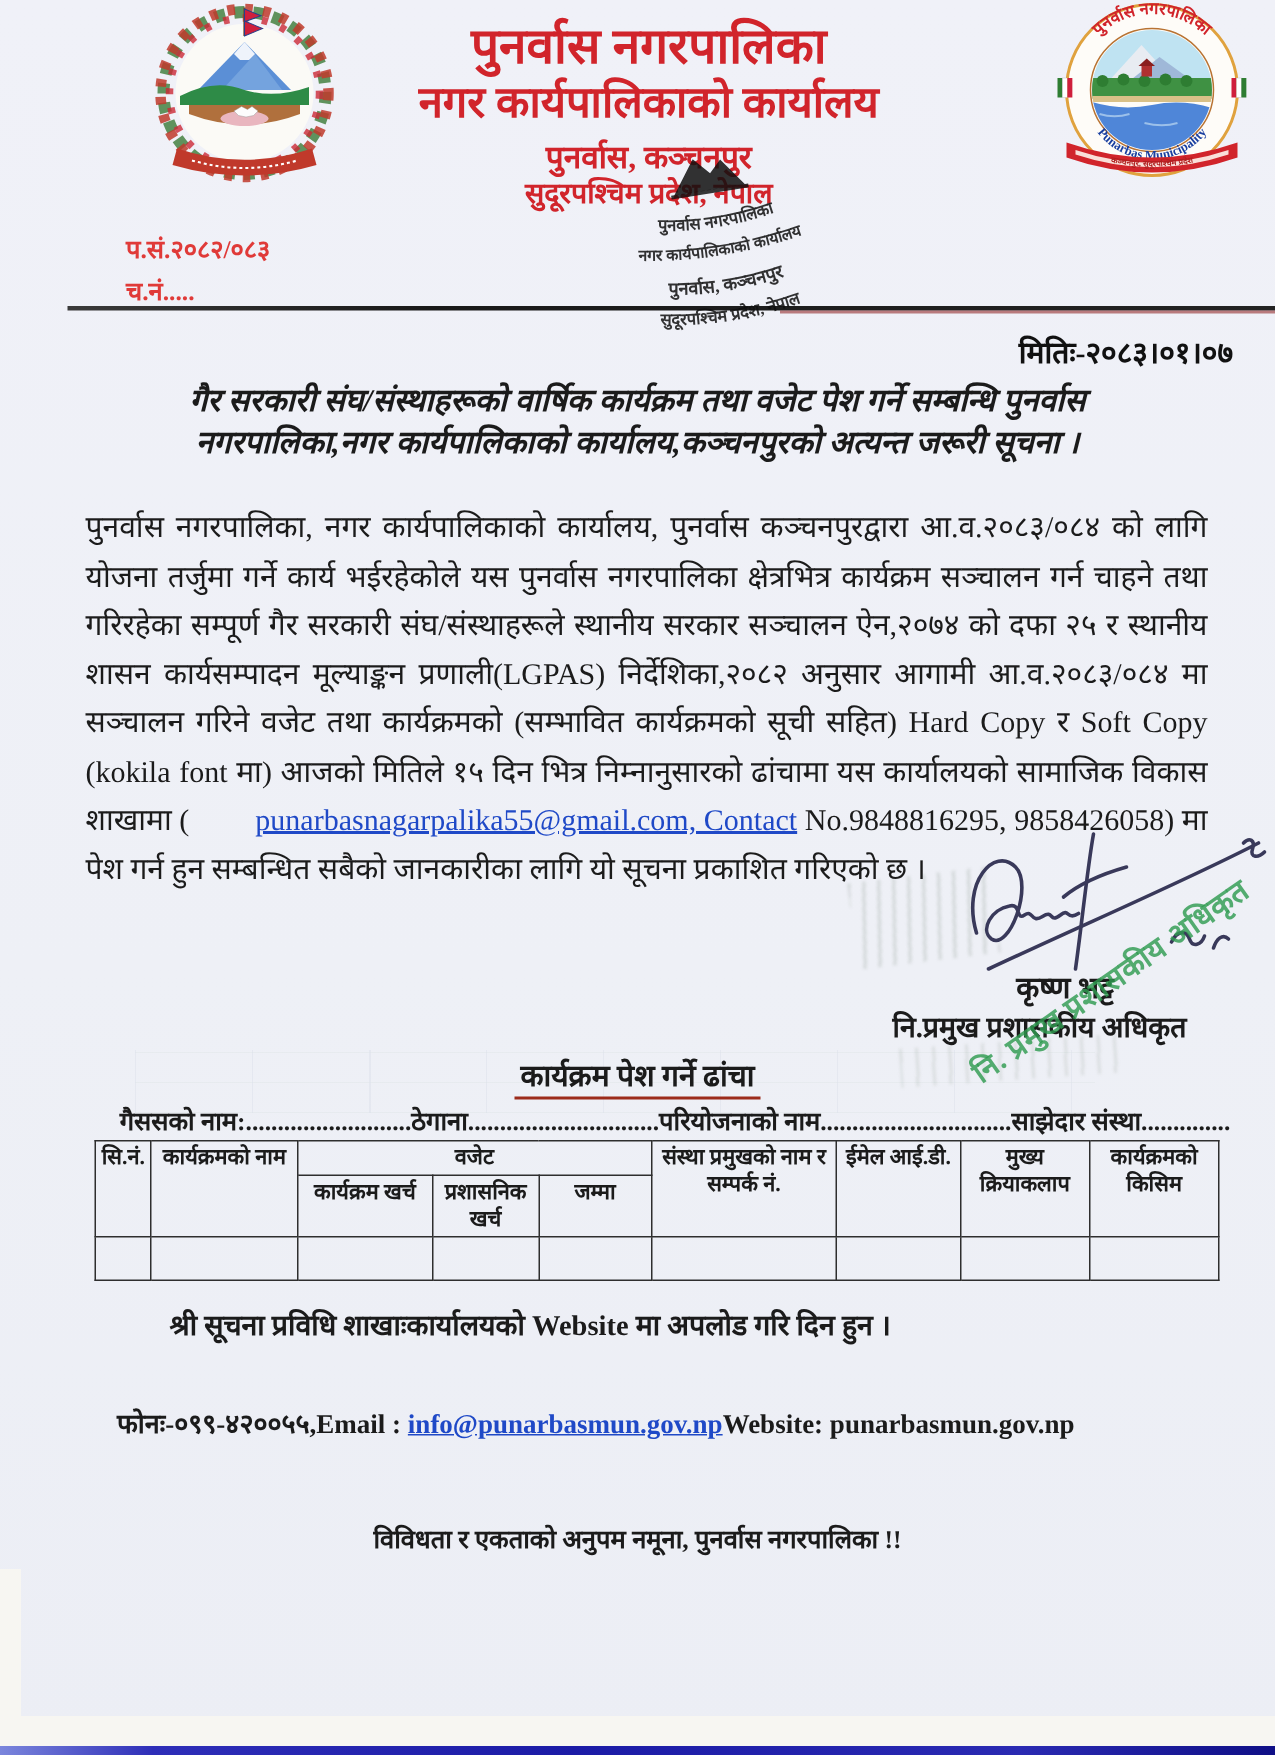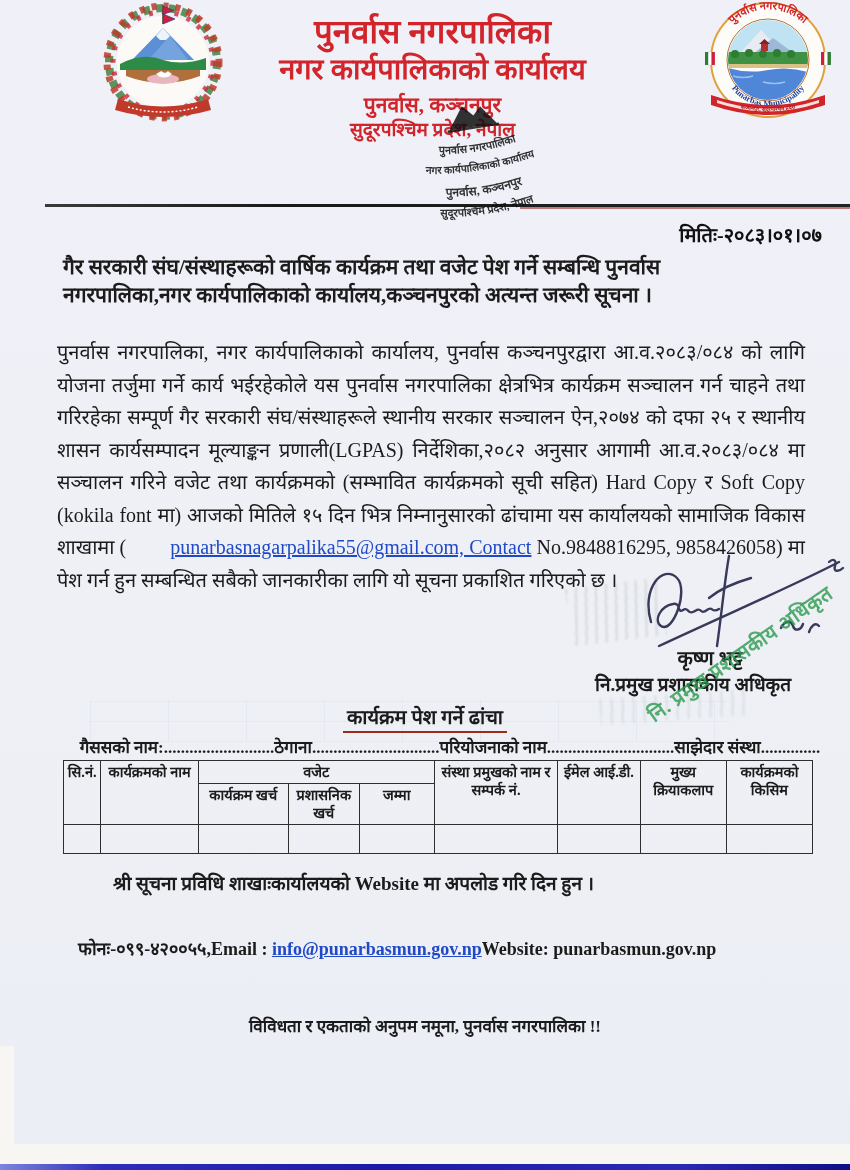--- a/index.html
+++ b/index.html
@@ -22,21 +22,21 @@
   .hdr-line4{font-size:19px;font-weight:bold;color:var(--red);line-height:1.25;}
   .logo{z-index:1;}
   
   .refblock{left:84px;top:153px;color:#e03a38;font-weight:bold;font-size:17px;line-height:1.65;z-index:2;}
   .dateline{right:28px;top:221px;font-size:20px;font-weight:bold;color:#111;z-index:2;}
   .divider{left:45px;top:204px;width:805px;height:3px;background:linear-gradient(90deg,#3a3a3a,#191919 30%,#232323);z-index:1;}
   .divider-red{left:520px;top:207px;width:330px;height:2px;background:rgba(140,25,25,.55);z-index:1;}
   
   .stamp{left:396px;top:98px;width:170px;height:145px;z-index:5;opacity:.92;}
   
-  .subject{left:63px;top:254px;width:724px;font-size:21px;font-weight:bold;line-height:1.33;z-index:2;}
+  .subject{left:63px;top:254px;width:724px;text-align:center;font-size:21px;font-weight:bold;line-height:1.33;z-index:2;font-style:italic;}
   .bodytext{left:57px;top:336px;width:748px;font-size:20px;line-height:32.5px;text-align:justify;z-index:2;}
   .bodytext a{color:var(--link);text-decoration:underline;cursor:pointer;margin-left:44px;}
   
   .sig-svg{left:633px;top:548px;width:218px;height:108px;z-index:3;}
   .sig-name{left:655px;top:644px;width:110px;text-align:center;font-size:20px;font-weight:bold;z-index:3;}
   .sig-title{left:595px;top:671px;width:196px;text-align:center;font-size:19px;font-weight:bold;z-index:3;}
   .green-stamp{
     left:618px;top:640px;width:244px;text-align:center;font-size:20px;font-weight:bold;
     color:rgba(47,155,80,.82);transform:rotate(-35deg);transform-origin:center;z-index:6;
     letter-spacing:.5px;white-space:nowrap;
@@ -143,20 +143,24 @@
         <rect x="5.3" y="52" width="3.3" height="13" fill="#ffffff" stroke="#bbb" stroke-width=".3"></rect>
         <rect x="8.6" y="52" width="3.3" height="13" fill="#cf1f3c"></rect>
     </g>
     <g>
       <rect x="118" y="52" width="3.3" height="13" fill="#cf1f3c"></rect>
         <rect x="121.3" y="52" width="3.3" height="13" fill="#ffffff" stroke="#bbb" stroke-width=".3"></rect>
         <rect x="124.6" y="52" width="3.3" height="13" fill="#2e7d32"></rect>
     </g>
   </svg>
 
+  <div class="abs refblock">
+    <div>प.सं.२०८२/०८३</div>
+    <div>च.नं.....</div>
+  </div>
 
   <div class="abs divider"></div>
   <div class="abs divider-red"></div>
 
   <svg class="abs stamp" viewBox="0 0 170 145">
     <defs>
       <path id="s1" d="M 30,46 Q 85,60 140,46"></path>
       <path id="s2" d="M 14,64 Q 85,80 156,64"></path>
       <path id="s3" d="M 24,88 Q 85,104 146,88"></path>
       <path id="s4" d="M 20,108 Q 85,124 150,108"></path>

